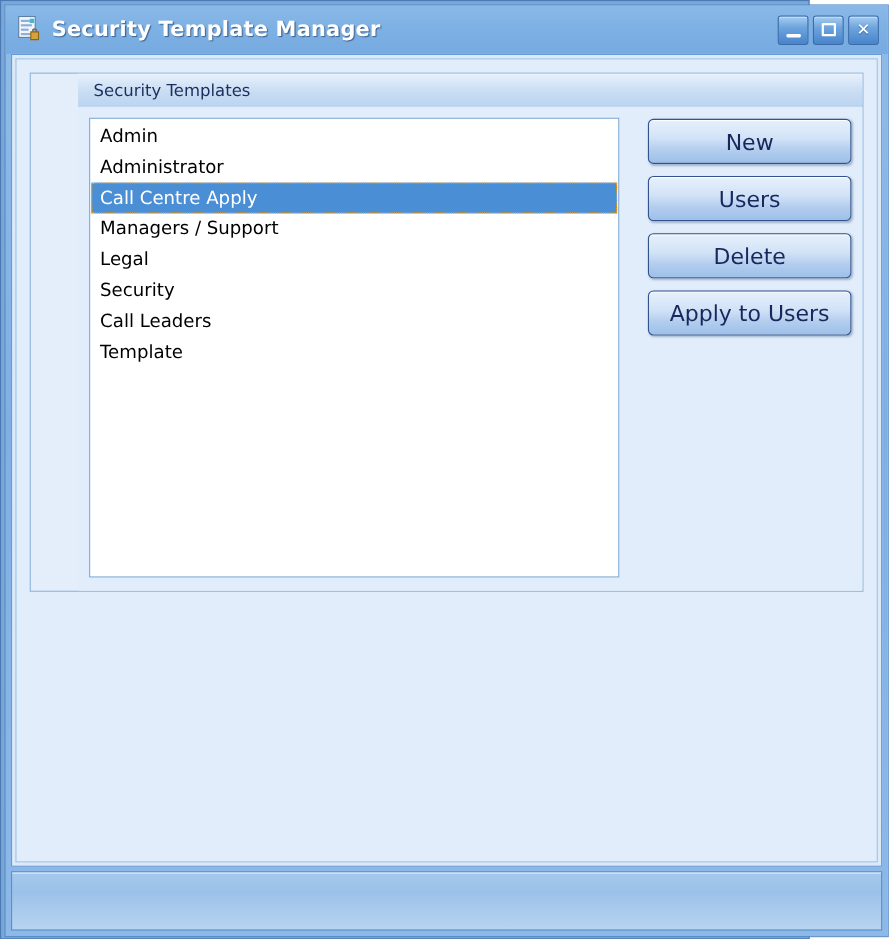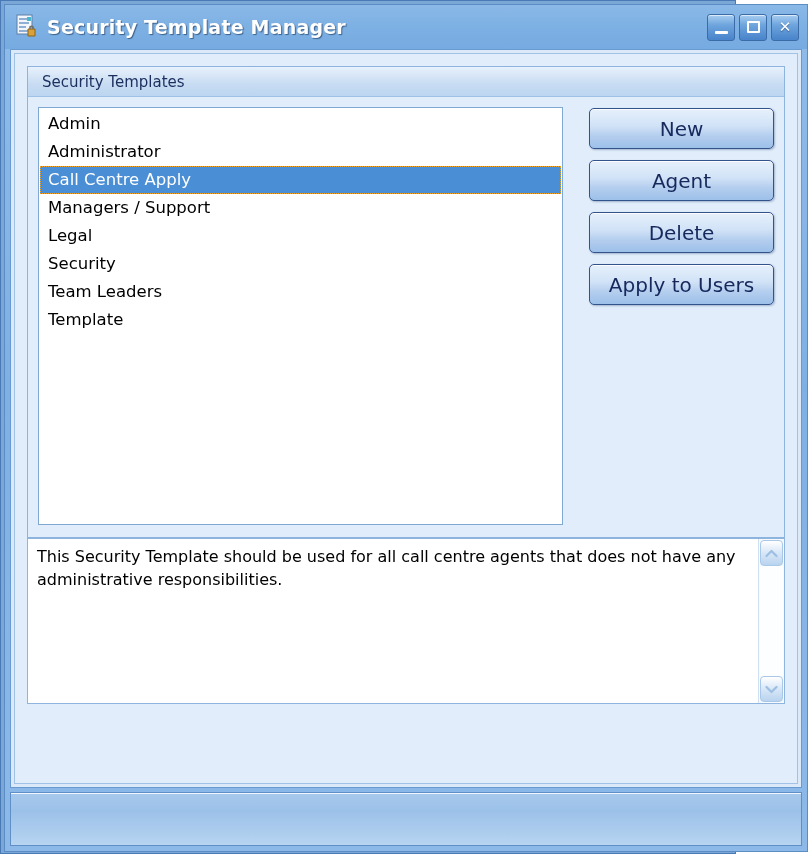--- a/index.html
+++ b/index.html
@@ -134,20 +134,21 @@
   }
 
   
   .groupbox {
     border: 1px solid #8db4dd;
     box-sizing: border-box;
     background: #e4eefb;
     display: flex;
     flex-direction: column;
     flex: 0 0 auto;
+    padding-left: 43px;
   }
   .group-header {
     height: 30px;
     flex: 0 0 30px;
     background: linear-gradient(to bottom, #e8f1fc 0%, #c9ddf3 55%, #bcd5f0 100%);
     border-bottom: 1px solid #9ec1e7;
     display: flex;
     align-items: center;
     padding-left: 14px;
     box-sizing: border-box;
@@ -323,49 +324,33 @@
           </div>
           <div class="group-body">
 
             <div class="listbox" id="listbox">
                 <div class="list-item">Admin</div>
                 <div class="list-item">Administrator</div>
                 <div class="list-item selected">Call Centre Apply</div>
                 <div class="list-item">Managers / Support</div>
                 <div class="list-item">Legal</div>
                 <div class="list-item">Security</div>
-                <div class="list-item">Team Leaders</div>
+                <div class="list-item">Call Leaders</div>
                 <div class="list-item">Template</div>
               </div>
 
             <div class="btn-col" id="btncol">
                 <div class="btn">New</div>
-                <div class="btn">Agent</div>
+                <div class="btn">Users</div>
                 <div class="btn">Delete</div>
                 <div class="btn">Apply to Users</div>
               </div>
           </div>
         </div>
 
-        <div class="desc-wrap">
-          <div class="desc-text">This Security Template should be used for all call centre agents that does not have any administrative responsibilities.</div>
-          <div class="scrollbar">
-            <div class="sb-btn">
-              <svg width="13" height="9" viewBox="0 0 13 9">
-                <path d="M1.5 7 L6.5 2 L11.5 7" fill="none" stroke="#9dbfe2" stroke-width="2.2" stroke-linecap="round" stroke-linejoin="round"></path>
-              </svg>
-            </div>
-            <div class="sb-track"></div>
-            <div class="sb-btn">
-              <svg width="13" height="9" viewBox="0 0 13 9">
-                <path d="M1.5 2 L6.5 7 L11.5 2" fill="none" stroke="#9dbfe2" stroke-width="2.2" stroke-linecap="round" stroke-linejoin="round"></path>
-              </svg>
-            </div>
-          </div>
-        </div>
 
       </div>
     </div>
 
     <div class="bottom-bar"></div>
 
   </div>
 </div>
 
 </body></html>

